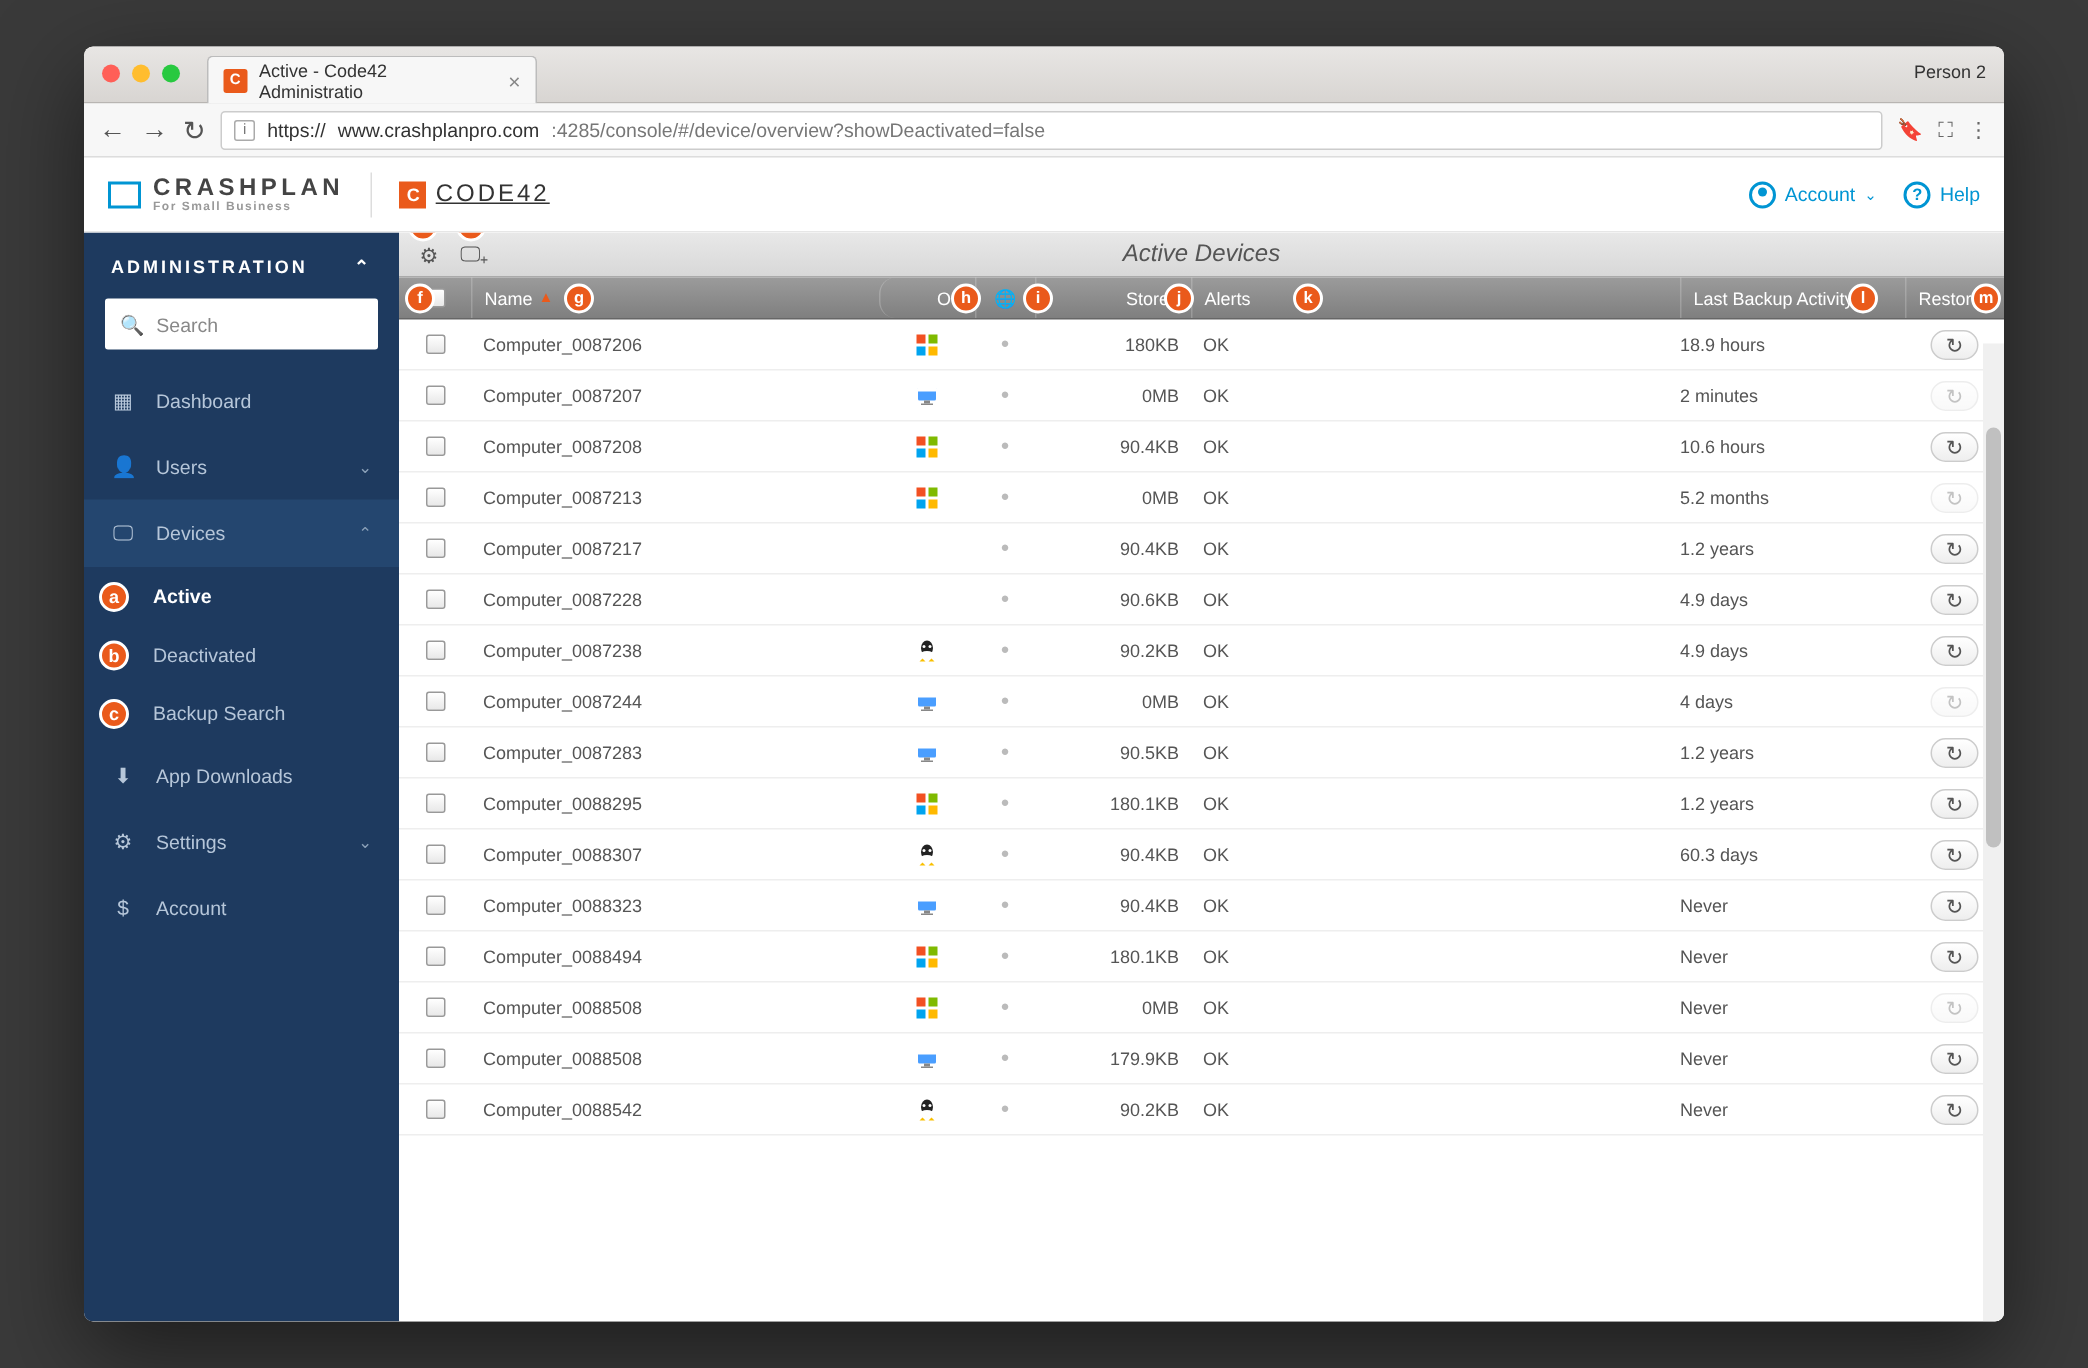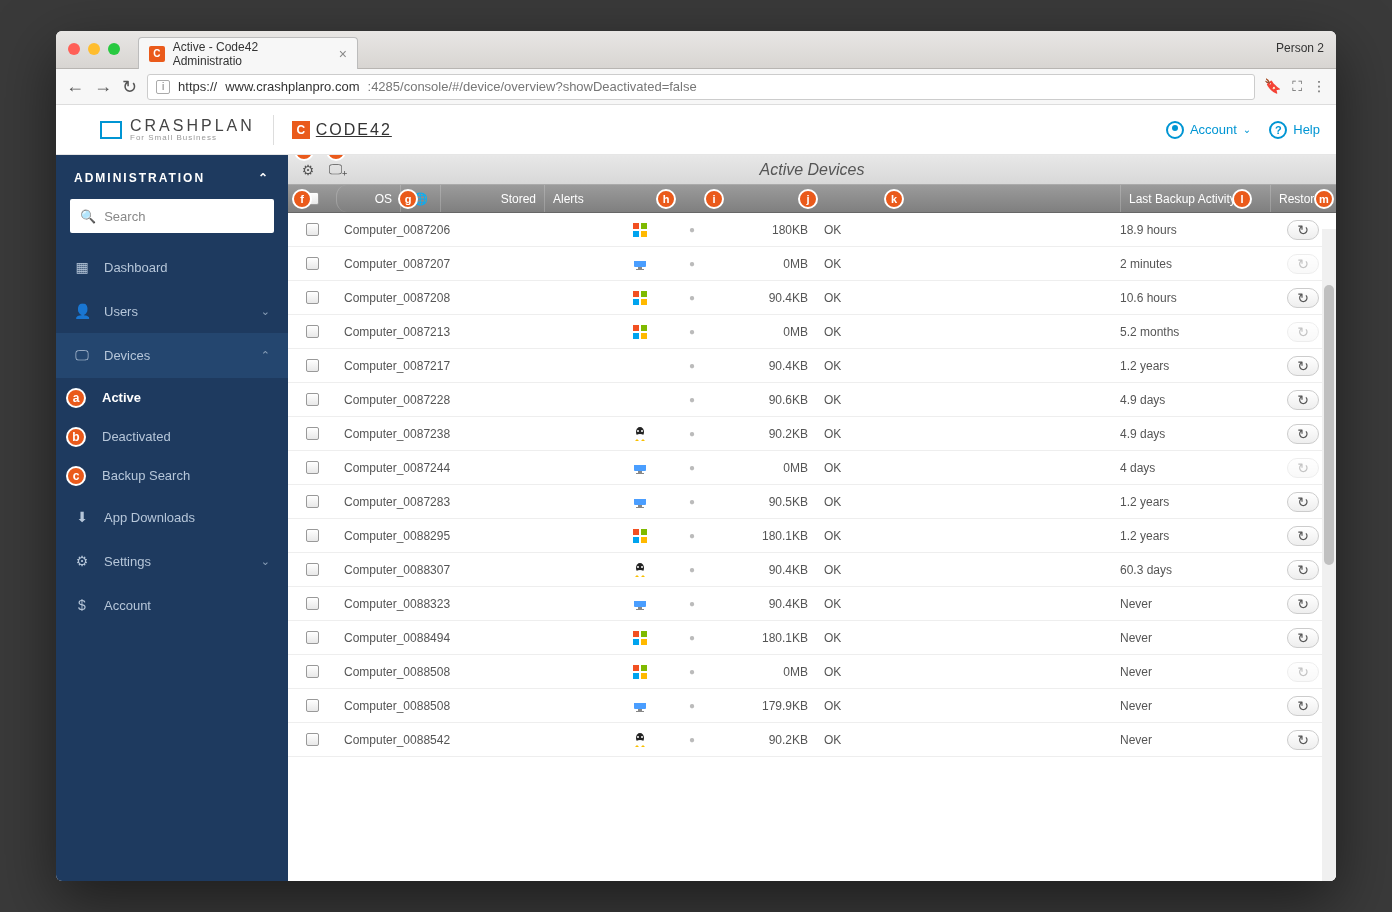--- a/index.html
+++ b/index.html
@@ -14,37 +14,37 @@
 .tab .closex{color:#888;font-size:14px;margin-left:4px;}
 .person{ margin-left:auto; margin-right:12px; margin-top:10px; font-size:12px; color:#333;}
 .urlbar { height:36px; background:#f7f7f7; border-bottom:1px solid #ddd; display:flex; align-items:center; padding:0 10px; gap:10px;}
 .urlbar .navbtn{ color:#555; font-size:18px; cursor:pointer;}
 .urlbar .addr { flex:1; height:26px; background:#fff; border:1px solid #ccc; border-radius:3px; display:flex; align-items:center; padding:0 8px; font-size:13px; color:#333; gap:8px;}
 .urlbar .addr .proto{color:#333;}
 .urlbar .addr .host{color:#333;}
 .urlbar .addr .port{color:#777;}
 .urlbar .rght{display:flex;gap:10px;color:#666;font-size:14px;}
 .appheader { height:50px; display:flex; align-items:center; padding:0 16px; border-bottom:1px solid #e6e6e6;}
-.brand-cp { display:flex; align-items:center; gap:8px; color:#0095d3; font-weight:400; letter-spacing:2px;margin-left:28px;}
+.brand-cp { display:flex; align-items:center; gap:8px; color:#0095d3; font-weight:700; letter-spacing:2px;}
 .brand-cp .sq{width:22px;height:18px;border:2px solid #0095d3; position:relative;}
 .brand-cp .txt{display:flex;flex-direction:column;line-height:1;}
 .brand-cp .main{font-size:16px;color:#444;letter-spacing:3px;}
 .brand-cp .sub{font-size:8px;color:#999;letter-spacing:1px;}
 .vdiv{width:1px;height:30px;background:#ddd;margin:0 18px;}
 .brand-c42{display:flex;align-items:center;gap:6px;}
 .brand-c42 .sq2{width:18px;height:18px;background:#ea5a1b;color:#fff;display:flex;align-items:center;justify-content:center;font-size:12px;font-weight:bold;}
 .brand-c42 .t2{font-size:16px;letter-spacing:2px;color:#333;font-weight:500;text-decoration:underline;}
 .headspace{flex:1;}
 .acct{display:flex;align-items:center;gap:6px;color:#0095d3;font-size:13px;}
 .acct .picon{width:18px;height:18px;border:2px solid #0095d3;border-radius:50%;position:relative;}
 .acct .picon::after{content:"";position:absolute;width:6px;height:6px;background:#0095d3;border-radius:50%;top:2px;left:4px;}
 .help{display:flex;align-items:center;gap:6px;color:#0095d3;font-size:13px;margin-left:18px;}
 .help .hq{width:18px;height:18px;border:2px solid #0095d3;border-radius:50%;display:flex;align-items:center;justify-content:center;font-size:11px;font-weight:bold;}
 .appbody{flex:1;display:flex;overflow:hidden;}
-.sidebar{width:232px;background:#1e3a5f;color:#cfd8e3;display:flex;flex-direction:column;padding-top:16px;font-size:13px;}
+.sidebar{width:210px;background:#1e3a5f;color:#cfd8e3;display:flex;flex-direction:column;padding-top:16px;font-size:13px;}
 .sidehead{display:flex;align-items:center;justify-content:space-between;padding:0 18px 14px 18px;font-size:12px;letter-spacing:2px;font-weight:600;color:#fff;}
 .searchwrap{padding:0 14px 12px 14px;}
 .search{height:34px;background:#fff;border-radius:2px;display:flex;align-items:center;padding:0 10px;gap:8px;color:#888;font-size:13px;}
 .navitem{display:flex;align-items:center;gap:14px;padding:14px 18px;color:#b6c6d9;cursor:pointer;}
 .navitem .nicon{width:16px;text-align:center;font-size:14px;}
 .navitem .lbl{flex:1;}
 .navitem .chev{font-size:11px;color:#8aa0b8;}
 .navitem.expanded{background:#24466f;}
 .subitem{display:flex;align-items:center;gap:14px;padding:12px 18px 12px 18px;cursor:pointer;color:#b6c6d9;position:relative;}
 .subitem.active{color:#fff;font-weight:600;}
@@ -210,20 +210,24 @@
         <span class="annot" style="left:110px;top:4px;">g</span>
         <span class="annot" style="left:368px;top:4px;">h</span>
         <span class="annot" style="left:416px;top:4px;">i</span>
         <span class="annot" style="left:510px;top:4px;">j</span>
         <span class="annot" style="left:596px;top:4px;">k</span>
         <span class="annot" style="right:84px;top:4px;">l</span>
         <span class="annot" style="right:2px;top:4px;">m</span>
         <div class="cb">
             <div class="checkbox-sq"></div>
           </div>
+        <div class="c name">
+            <span>Name</span>
+            <span class="sortcaret">▲</span>
+          </div>
         <div class="c os">
             <span>OS</span>
           </div>
         <div class="c rm">
             <span>🌐</span>
           </div>
         <div class="c stored">
             <span>Stored</span>
           </div>
         <div class="c alerts">

